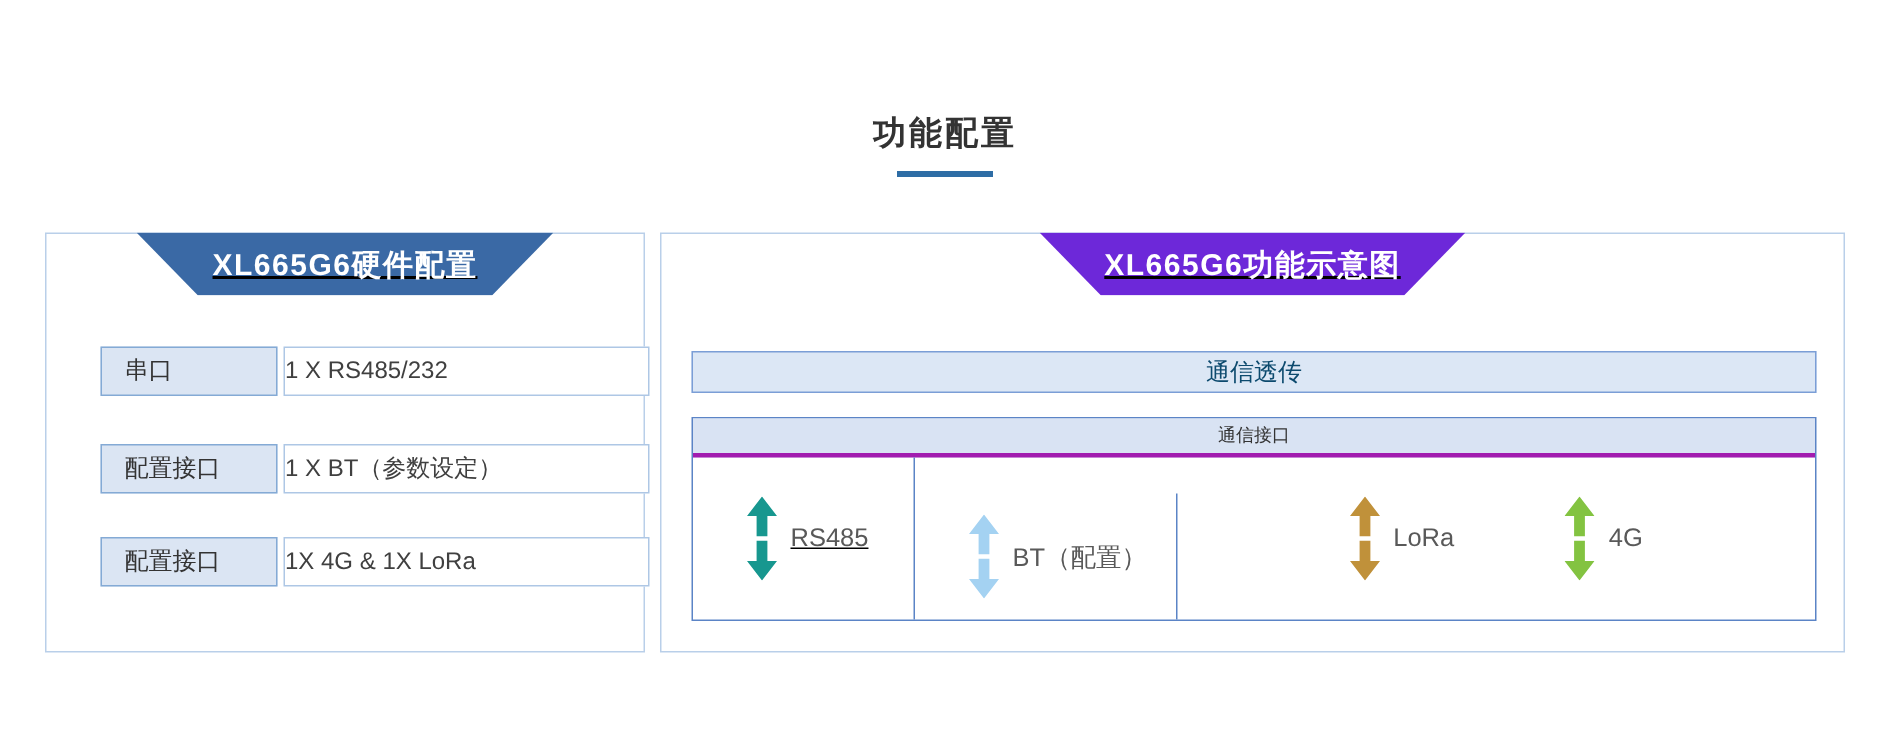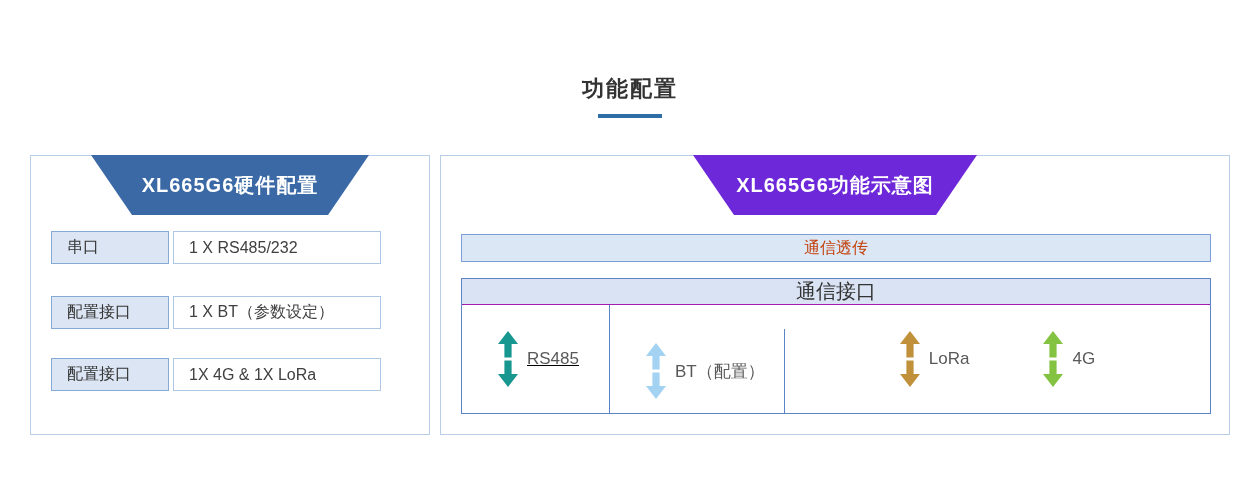--- a/index.html
+++ b/index.html
@@ -11,42 +11,42 @@
   .title-wrap { position:absolute; top:74px; left:0; width:100%; text-align:center; }
   .page-title { display:inline-block; font-size:22px; font-weight:bold; color:#333333; letter-spacing:2px; }
   .title-underline { width:64px; height:4px; margin:10px auto 0; background:#2e6da5; }
 
   
   .panel { position:absolute; top:155px; height:280px; border:1px solid #b9cfe9; background:#ffffff; }
   .panel-left  { left:30px;  width:400px; }
   .panel-right { left:440px; width:790px; }
 
   .trapezoid { position:absolute; top:-1px; left:50%; transform:translateX(-50%);
-               height:60px; background:#3a69a5;
+               height:42px; background:#3a69a5;
                clip-path:polygon(0 0, 100% 0, calc(100% - 41px) 100%, 41px 100%);
-               display:flex; align-items:center; justify-content:center; }
+               display:flex; align-items:center; justify-content:center;text-decoration:underline; }
   .trapezoid span { color:#ffffff; font-size:20px; font-weight:bold; letter-spacing:1px; }
   .trap-left  { width:278px; }
   .trap-right { width:284px; }
 
   
-  .hw-row { position:absolute; left:20px; display:flex; height:33px; }
+  .hw-row { position:absolute; left:36px; display:flex; height:33px; }
   .hw-label { width:118px; background:#dbe5f3; border:1px solid #84aad5;
               display:flex; align-items:center; padding-left:15px; font-size:16px; color:#333333; }
-  .hw-value { width:208px; margin-left:4px; background:#ffffff; border:1px solid #aec7e5;
-              display:flex; align-items:center; padding-left:15px; font-size:16px; color:#404040; }
+  .hw-value { width:244px; margin-left:4px; background:#ffffff; border:1px solid #aec7e5;
+              display:flex; align-items:center; font-size:16px; color:#404040; }
   .hw-row-1 { top:75px; } .hw-row-2 { top:140px; } .hw-row-3 { top:202px; }
 
   
   .pass-bar { position:absolute; left:20px; top:78px; width:750px; height:28px;
               background:#dce7f5; border:1px solid #7b9ed6;
-              display:flex; align-items:center; justify-content:center; font-size:16px; color:#c2410c; }
+              display:flex; align-items:center; justify-content:center; font-size:16px; color:#0c4a6e; }
   .if-table { position:absolute; left:20px; top:122px; width:750px; border:1px solid #5b84c6; }
-  .if-header { height:26px; background:#d9e3f3; border-bottom:1px solid #a21caf;
-               display:flex; align-items:center; justify-content:center; font-size:20px; color:#333333; }
+  .if-header { height:26px; background:#d9e3f3; border-bottom:3px solid #a21caf;
+               display:flex; align-items:center; justify-content:center; font-size:12px; color:#333333; }
   .if-body { display:flex; height:108px; }
   .if-cell { display:flex; align-items:center; }
   .if-cell-1 { width:148px; border-right:1px solid #5b84c6; padding-left:36px;text-decoration:underline; }
   .if-cell-2 { width:175px; border-right:1px solid #5b84c6; padding-left:36px;margin-top:24px; }
   .if-cell-3 { flex:1; justify-content:center; gap:74px; }
   .if-group { display:flex; align-items:center; gap:9px; }
   .if-label { font-size:17px; color:#595959; }
   .arrow-svg { display:block; }
 </style>
 </head>

